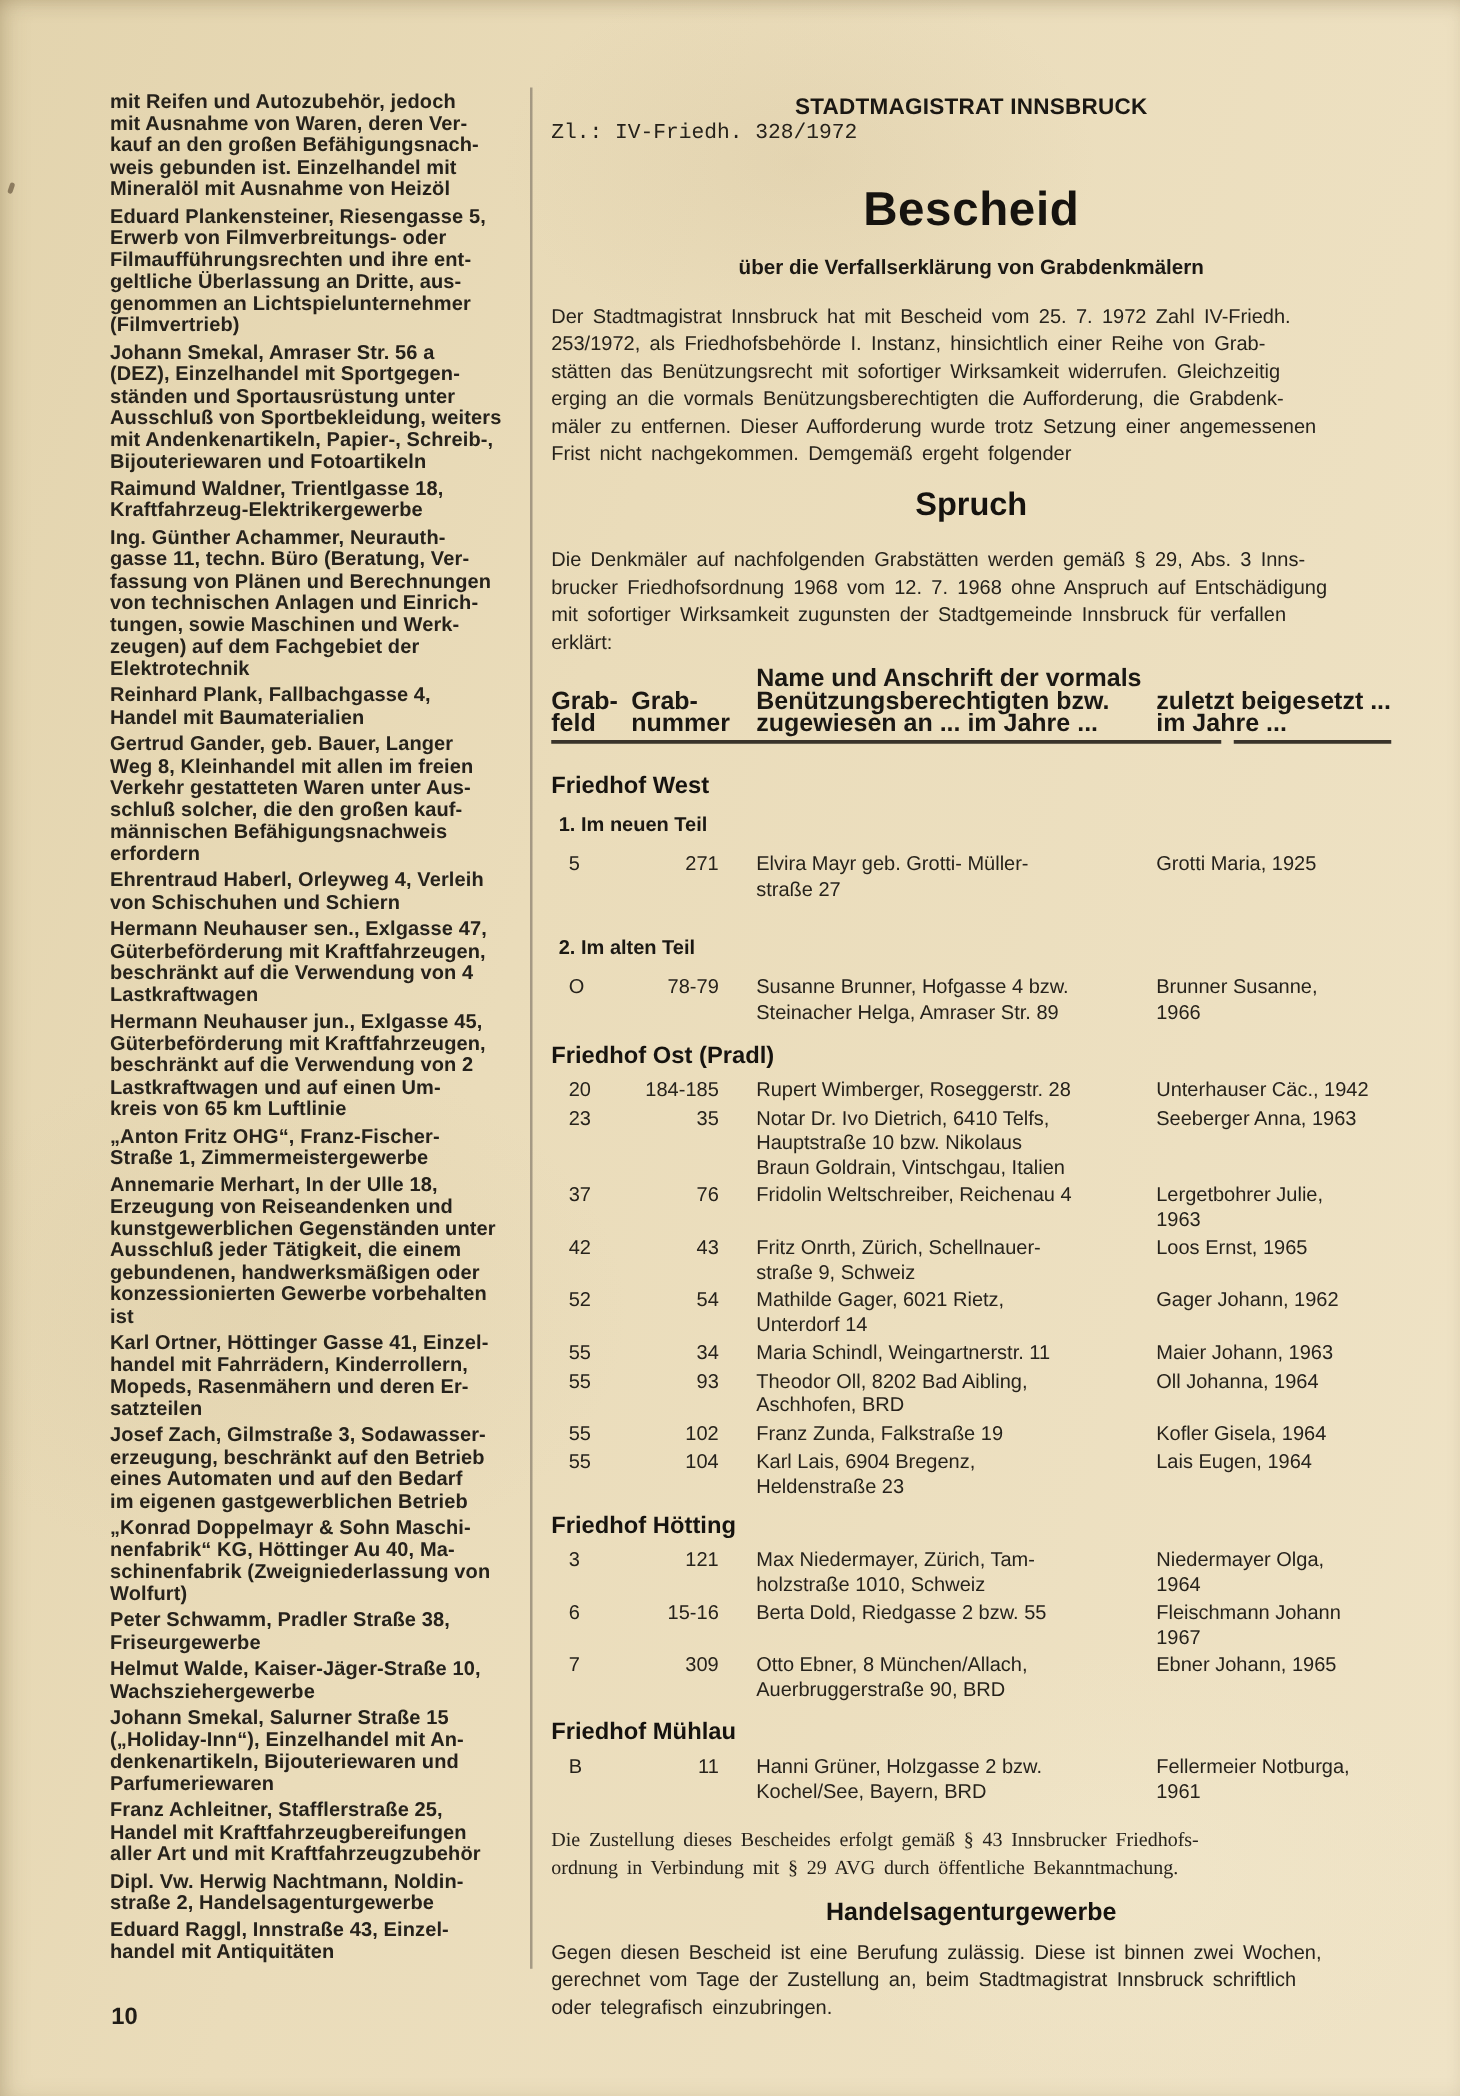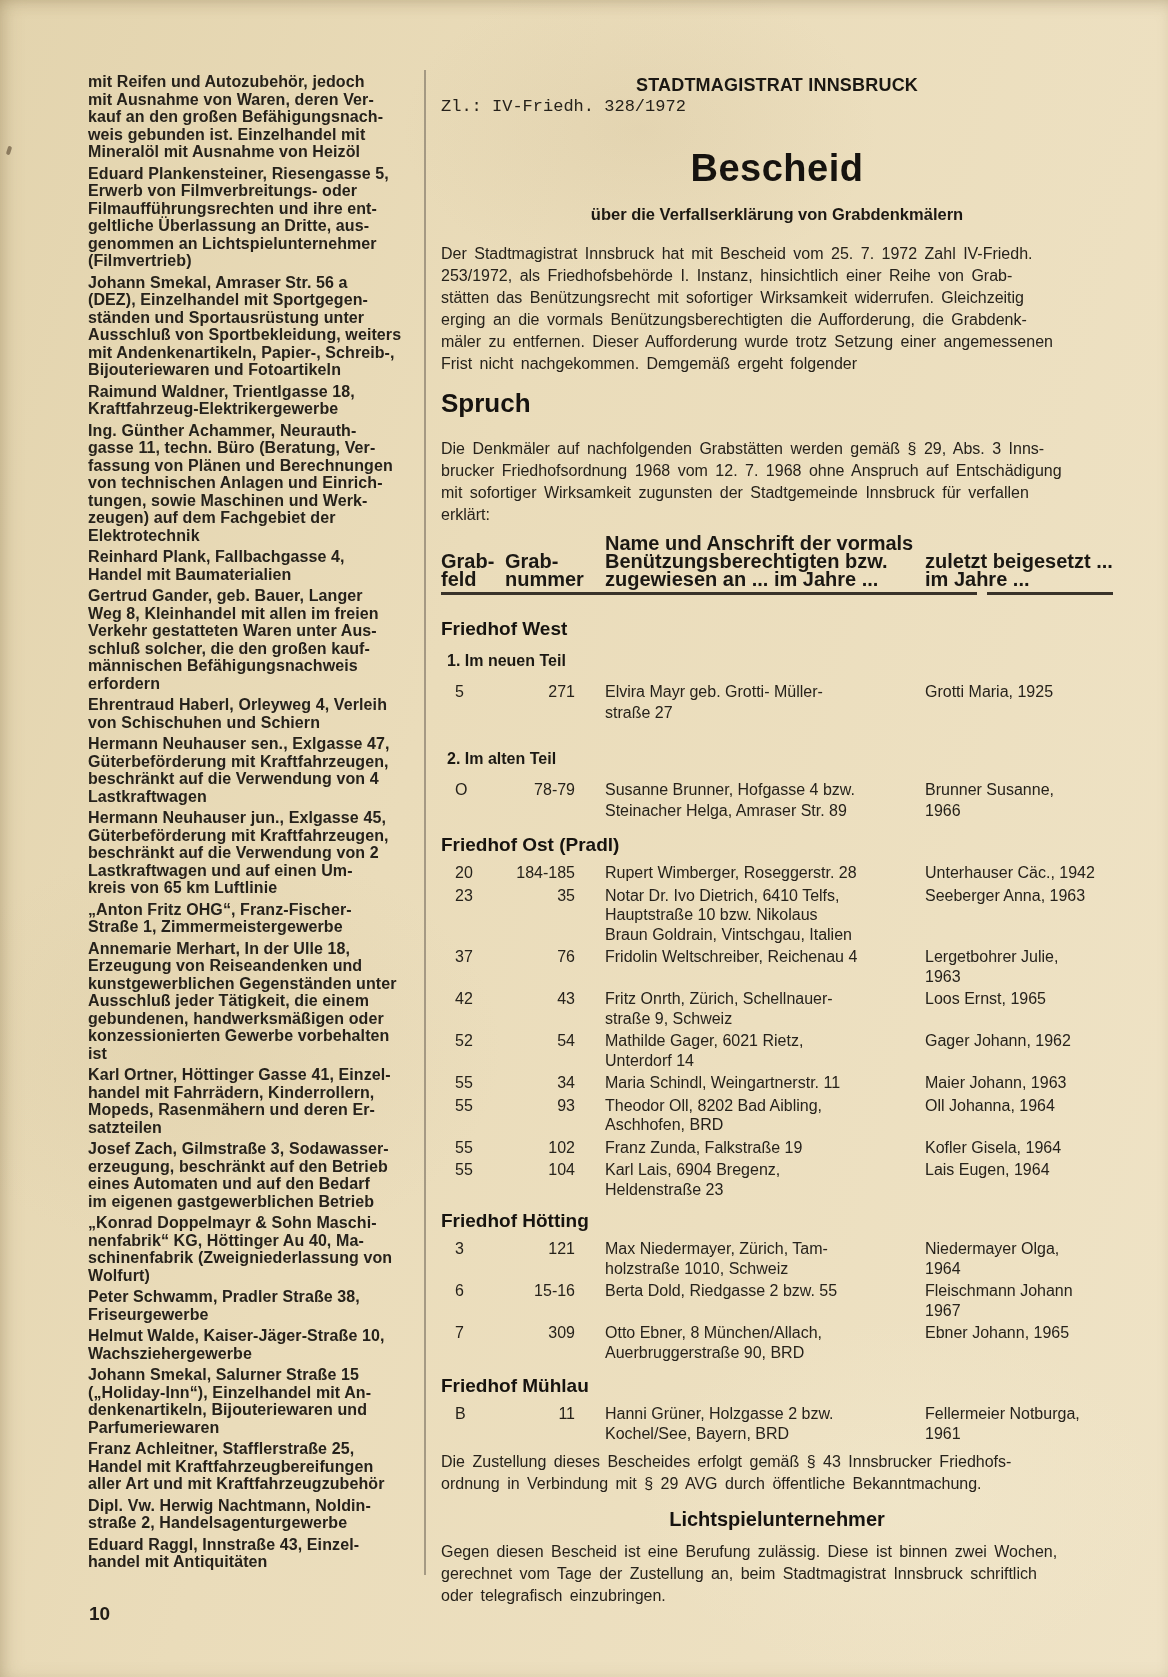--- a/index.html
+++ b/index.html
@@ -21,24 +21,24 @@
   
   .divider{position:absolute;left:424px;top:70px;width:2px;height:1505px;background:#8d8372;opacity:.75;}
 
   
   .col-right{position:absolute;left:441px;top:75px;width:672px;}
   .office{font-weight:bold;font-size:18px;line-height:21px;letter-spacing:.2px;color:#1b1813;text-align:center;}
   .fileref{font-size:17px;line-height:21px;font-family:Liberation Mono, monospace;}
   .title{margin:30px 0 0 0;font-size:38px;line-height:42px;font-weight:bold;text-align:center;color:#16130f;letter-spacing:.5px;}
   .subtitle{margin:15px 0 0 0;font-size:16.5px;line-height:21px;font-weight:bold;text-align:center;color:#1b1813;}
   .para{margin:18px 24px 0 0;font-size:16px;line-height:22px;white-space:pre-line;word-spacing:3px;}
-  .h-mid{margin:13px 0 0 0;font-size:26px;line-height:31px;font-weight:bold;color:#16130f;}
+  .h-mid{margin:13px 0 0 0;font-size:26px;line-height:31px;font-weight:bold;text-align:center;color:#16130f;}
   .h-small{margin:12px 0 0 0;font-size:20px;line-height:25px;font-weight:bold;text-align:center;color:#16130f;}
   .para.spruch{margin-top:19px;}
-  .para.closing{margin-top:8px;}
+  .para.closing{margin-top:19px;font-family:Liberation Serif, serif;}
   .para.final{margin-top:9px;}
 
   
   .thead{margin-top:8px;display:grid;grid-template-columns:64px 70px 350px 188px;align-items:end;}
   .t-hc{font-weight:bold;font-size:20px;line-height:18px;white-space:pre-line;color:#1b1813;}
   .thead .t-c3{padding-left:30px;}
   .thead .t-c1{padding-left:0;}
   .rule{display:flex;gap:10px;margin-top:4px;}
   .rule div{height:3px;background:#39332a;}
   .rule .seg1{width:536px;}
@@ -318,21 +318,21 @@
 1961</div>
               </div>
             </div>
           </div>
         </div>
     </div>
 
     <p class="para closing">Die Zustellung dieses Bescheides erfolgt gemäß § 43 Innsbrucker Friedhofs-
 ordnung in Verbindung mit § 29 AVG durch öffentliche Bekanntmachung.</p>
 
-    <h3 class="h-small">Lichtspielunternehmer</h3>
+    <h3 class="h-small">Handelsagenturgewerbe</h3>
     <p class="para final">Gegen diesen Bescheid ist eine Berufung zulässig. Diese ist binnen zwei Wochen,
 gerechnet vom Tage der Zustellung an, beim Stadtmagistrat Innsbruck schriftlich
 oder telegrafisch einzubringen.</p>
   </div>
 
   <div class="page-number">10</div>
 
 </div>
 
 </body></html>

